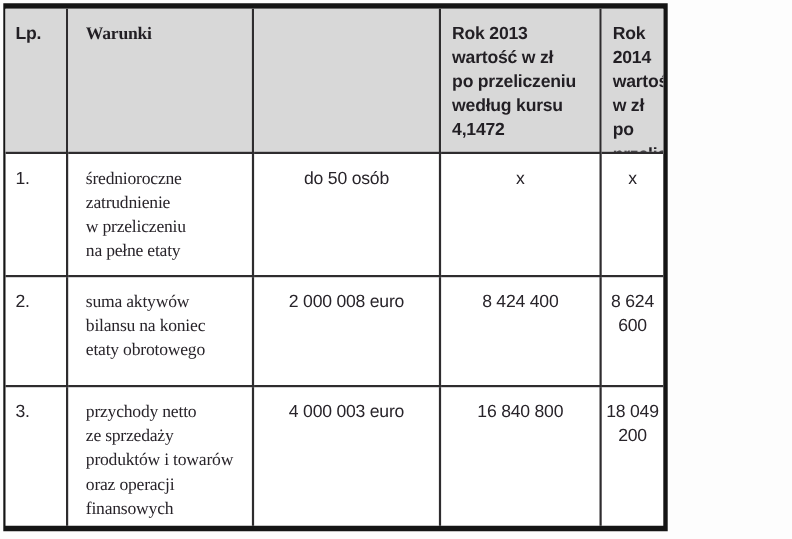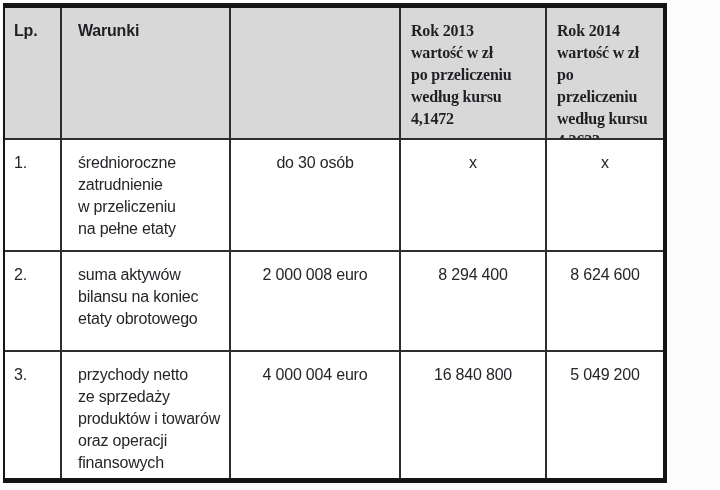--- a/index.html
+++ b/index.html
@@ -9,21 +9,21 @@
     height: 490px;
     background: #fdfdfd;
     font-family: "Liberation Sans", sans-serif;
     color: #28242a;
     overflow: hidden;
   }
   .table {
     position: absolute;
     left: 3px;
     top: 3px;
-    width: 664px;
+    width: 604px;
     height: 480px;
     box-sizing: border-box;
     background: #ffffff;
     border-style: solid;
     border-color: #151515;
     border-width: 5px 4px 5px 2px;
     display: grid;
     grid-template-columns: 57px 169px 170px 146px auto;
     grid-template-rows: 132px 112px 100px auto;
   }
@@ -39,22 +39,22 @@
     white-space: pre-line;
     overflow: hidden;
   }
   .cell.col-last { border-right: none; }
   .trow.row-last .cell { border-bottom: none; }
   .hcell {
     background: #d8d8d8;
     font-weight: bold;
     color: #221f24;
   }
-  .pad-warunki { padding-left: 16px; }
-  .pad-year { padding-left: 10px; font-family: Liberation Serif, serif; }
+  .pad-warunki { padding-left: 16px; font-family: Liberation Serif, serif; }
+  .pad-year { padding-left: 10px; }
   .center {
     text-align: center;
     padding-left: 4px;
     padding-right: 4px;
   }
 </style>
 </head>
 <body>
 
 <div class="canvas">
@@ -75,41 +75,41 @@
 według kursu
 4,2623</div>
     </div>
 
     <div class="trow">
       <div class="cell">1.</div>
       <div class="cell pad-warunki">średnioroczne
 zatrudnienie
 w przeliczeniu
 na pełne etaty</div>
-      <div class="cell center">do 30 osób</div>
+      <div class="cell center">do 50 osób</div>
       <div class="cell center">x</div>
       <div class="cell center col-last">x</div>
     </div>
 
     <div class="trow">
       <div class="cell">2.</div>
       <div class="cell pad-warunki">suma aktywów
 bilansu na koniec
 etaty obrotowego</div>
       <div class="cell center">2 000 008 euro</div>
-      <div class="cell center">8 294 400</div>
+      <div class="cell center">8 424 400</div>
       <div class="cell center col-last">8 624 600</div>
     </div>
 
     <div class="trow row-last">
       <div class="cell">3.</div>
       <div class="cell pad-warunki">przychody netto
 ze sprzedaży
 produktów i towarów
 oraz operacji
 finansowych</div>
-      <div class="cell center">4 000 004 euro</div>
+      <div class="cell center">4 000 003 euro</div>
       <div class="cell center">16 840 800</div>
-      <div class="cell center col-last">5 049 200</div>
+      <div class="cell center col-last">18 049 200</div>
     </div>
 
   </div>
 </div>
 
 </body></html>

